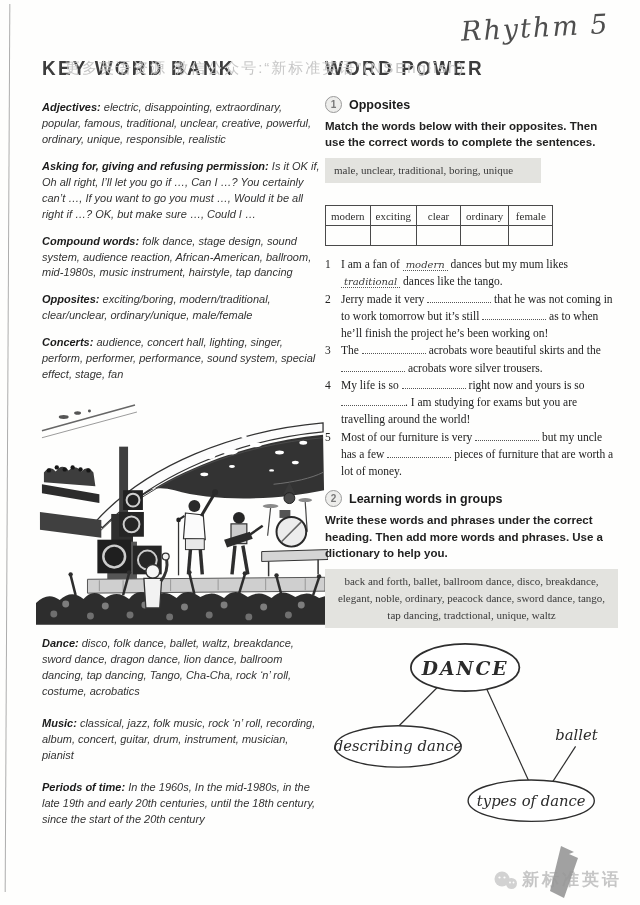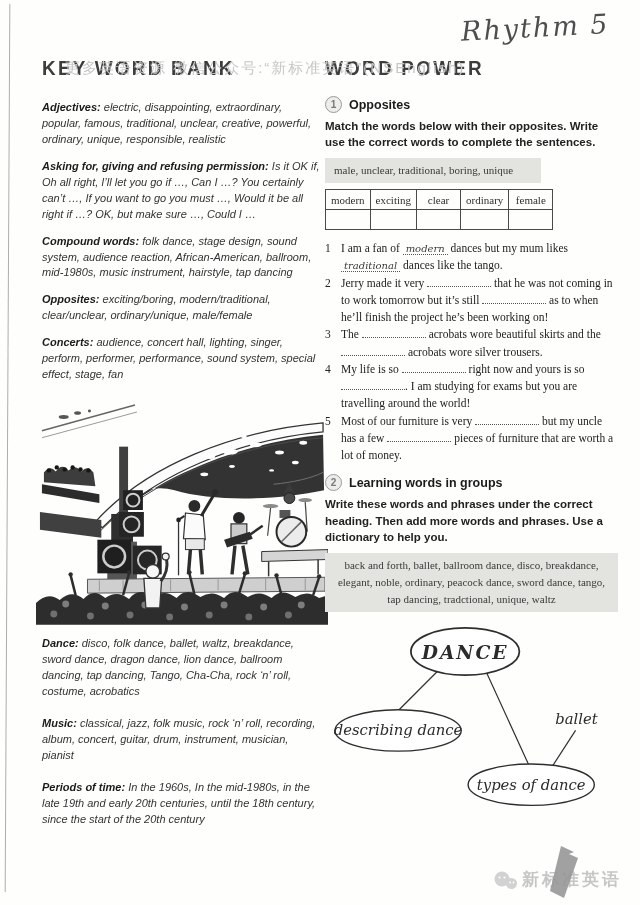--- a/index.html
+++ b/index.html
@@ -22,21 +22,21 @@
   .after-img .kw{margin-bottom:16px;}
   .illustration{display:block;margin:2px 0 10px -6px;}
   .ex-head{display:flex;align-items:center;gap:7px;margin:0 0 5px 0;}
   .ex2-head{margin-top:10px;}
   .numcircle{width:15px;height:15px;flex:none;border:1.4px solid #9a9a9a;border-radius:50%;background:#ededeb;
         color:#787878;font-size:10px;font-weight:bold;display:inline-flex;align-items:center;justify-content:center;}
   .ex-title{font-size:12.5px;font-weight:bold;color:#1b1b1b;text-align:center;}
   .instr{font-size:11.5px;font-weight:bold;line-height:1.4;margin:0 0 8px 0;color:#222;}
   .wordbox{background:#e3e3df;font-family:"Liberation Serif",serif;font-size:11px;color:#3a3a3a;
         padding:4px 9px;line-height:1.55;}
-  .box1{width:198px;margin-bottom:6px;}
+  .box1{width:198px;margin-bottom:22px;}
   .box2{margin-bottom:6px;text-align:center;}
   .opp-table{border-collapse:collapse;margin:2px 0 10px 0;border:1.5px solid #4a4a4a;}
   .opp-table td{border:1px solid #4a4a4a;font-family:"Liberation Serif",serif;font-size:11px;
         text-align:center;padding:2px 5px;min-width:33px;height:15px;}
   .sentences{margin-bottom:8px;}
   .sent{display:flex;font-family:"Liberation Serif",serif;font-size:11.5px;line-height:1.5;color:#222;}
   .sent .num{width:16px;flex:none;}
   .sent .body{flex:1;}
   .blank{display:inline-block;width:64px;height:10px;border-bottom:1.2px dotted #555;}
   .answer{font-family:"DejaVu Serif",serif;font-style:italic;font-size:10px;color:#3a3a3a;
@@ -207,21 +207,21 @@
         <p class="kw"><b>Music:</b> classical, jazz, folk music, rock ‘n’ roll, recording, album, concert, guitar, drum, instrument, musician, pianist</p>
         <p class="kw"><b>Periods of time:</b> In the 1960s, In the mid-1980s, in the late 19th and early 20th centuries, until the 18th century, since the start of the 20th century</p>
       </div>
   </div>
 
   <div class="col col-right">
     <div class="ex-head">
       <span class="numcircle">1</span>
       <span class="ex-title">Opposites</span>
     </div>
-    <p class="instr">Match the words below with their opposites. Write use the correct words to complete the sentences.</p>
+    <p class="instr">Match the words below with their opposites. Then use the correct words to complete the sentences.</p>
     <div class="wordbox box1">male, unclear, traditional, boring, unique</div>
     <table class="opp-table">
       <tbody>
         <tr>
             <td>modern</td>
             <td>exciting</td>
             <td>clear</td>
             <td>ordinary</td>
             <td>female</td>
           </tr>

